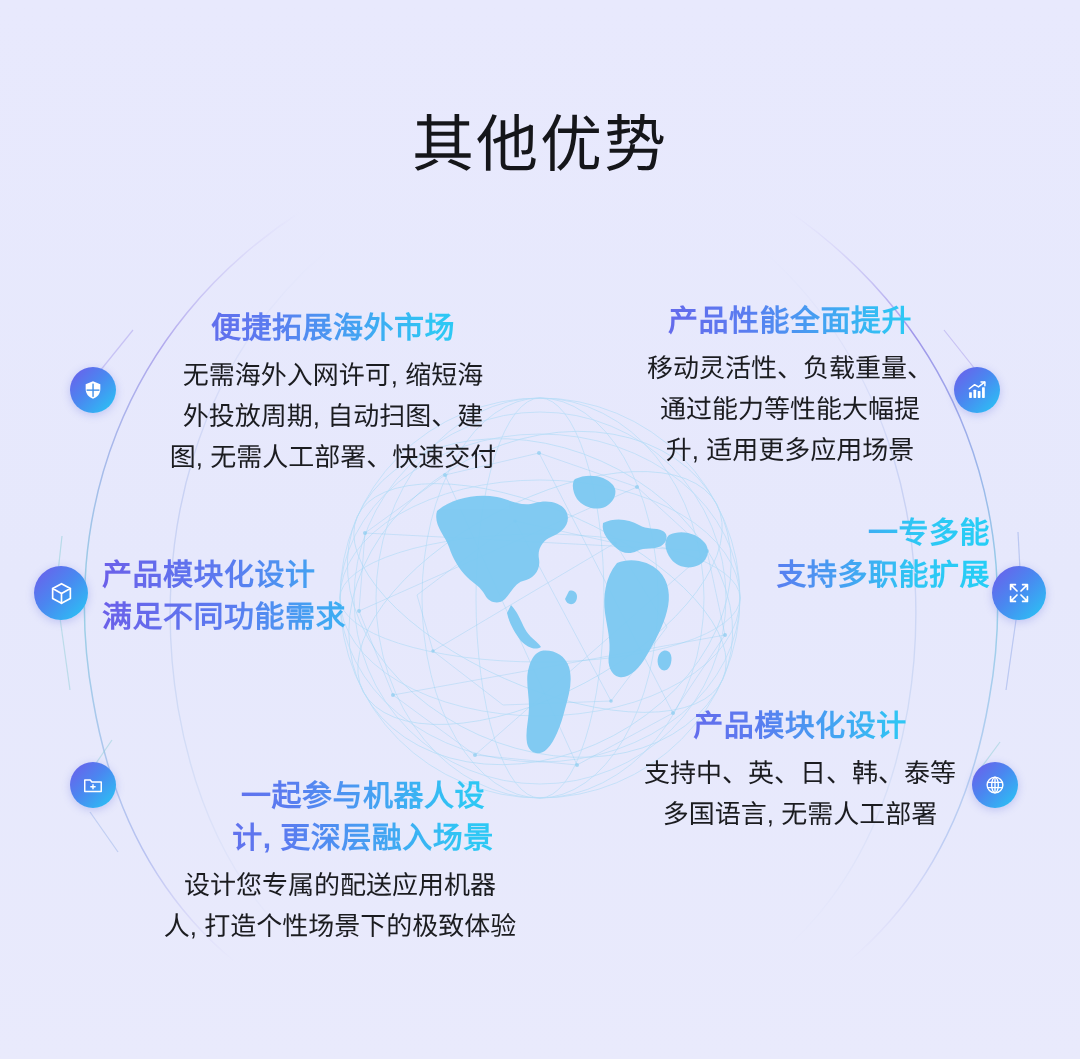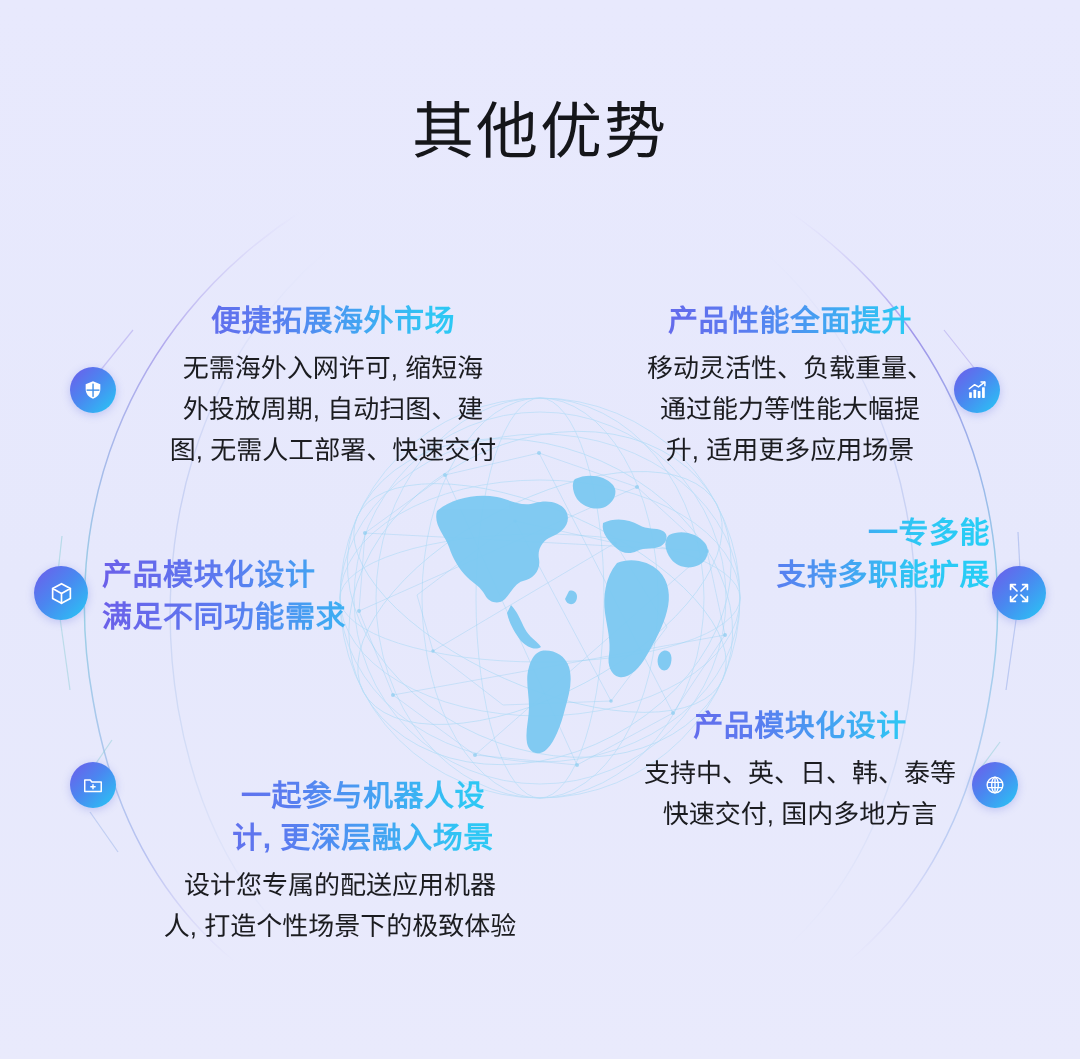--- a/index.html
+++ b/index.html
@@ -40,21 +40,21 @@
     transform: translate(-50%, -50%);
     width: 430px;
     height: 430px;
     pointer-events: none;
   }
 
   
   .page-title {
     position: absolute;
     left: 0;
-    top: 96px;
+    top: 109px;
     width: 1080px;
     text-align: center;
     font-size: 62px;
     line-height: 72px;
     font-weight: 400;
     color: #15161a;
     letter-spacing: 2px;
   }
 
   
@@ -84,21 +84,21 @@
     white-space: pre-line;
     text-align: center;
   }
 
   .align-left  { text-align: left; }
   .align-right { text-align: right; }
   .align-center{ text-align: center; }
 
   
   #f-overseas   { left: 120px;  top: 300px;  width: 400px; }
-  #f-overseas h3 { padding-left: 26px; }
+  #f-overseas h3 { padding-left: 26px; margin-top: 7px; }
   #f-overseas p  { padding-left: 26px; }
 
   #f-performance{ left: 600px;  top: 300px;  width: 380px; }
 
   #f-modular    { left: 80px;   top: 512px;  width: 400px; }
   #f-modular h3  { padding-left: 22px; margin-top: 42px; }
 
   #f-multi      { left: 640px;  top: 512px;  width: 350px; }
 
   #f-codesign   { left: 120px;  top: 738px;  width: 440px; margin-top: 37px; }
@@ -298,21 +298,21 @@
   <div class="feature align-center" id="f-codesign">
     <h3>一起参与机器人设
 计, 更深层融入场景</h3>
     <p>设计您专属的配送应用机器
 人, 打造个性场景下的极致体验</p>
   </div>
 
   <div class="feature align-center" id="f-language">
     <h3>产品模块化设计</h3>
     <p>支持中、英、日、韩、泰等
-快速交付, 国内多地方言</p>
+多国语言, 无需人工部署</p>
   </div>
 
   <div class="badge" id="badge-shield">
     <svg width="22" height="22" viewBox="0 0 24 24" aria-hidden="true">
       <path d="M12 2.5 L20 5.6 V11 c0 5.3 -3.4 9 -8 10.6 C7.4 20 4 16.3 4 11 V5.6 Z" fill="#ffffff"></path>
       <path d="M12 4.3 L12 20 C8.2 18.5 5.6 15.4 5.6 11 V6.7 Z" fill="#5ab8ef" opacity="0"></path>
       <rect x="11.3" y="5" width="1.5" height="14.5" fill="#3f8fe8"></rect>
       <rect x="5" y="11.4" width="14" height="1.5" fill="#3f8fe8"></rect>
     </svg>
   </div>

